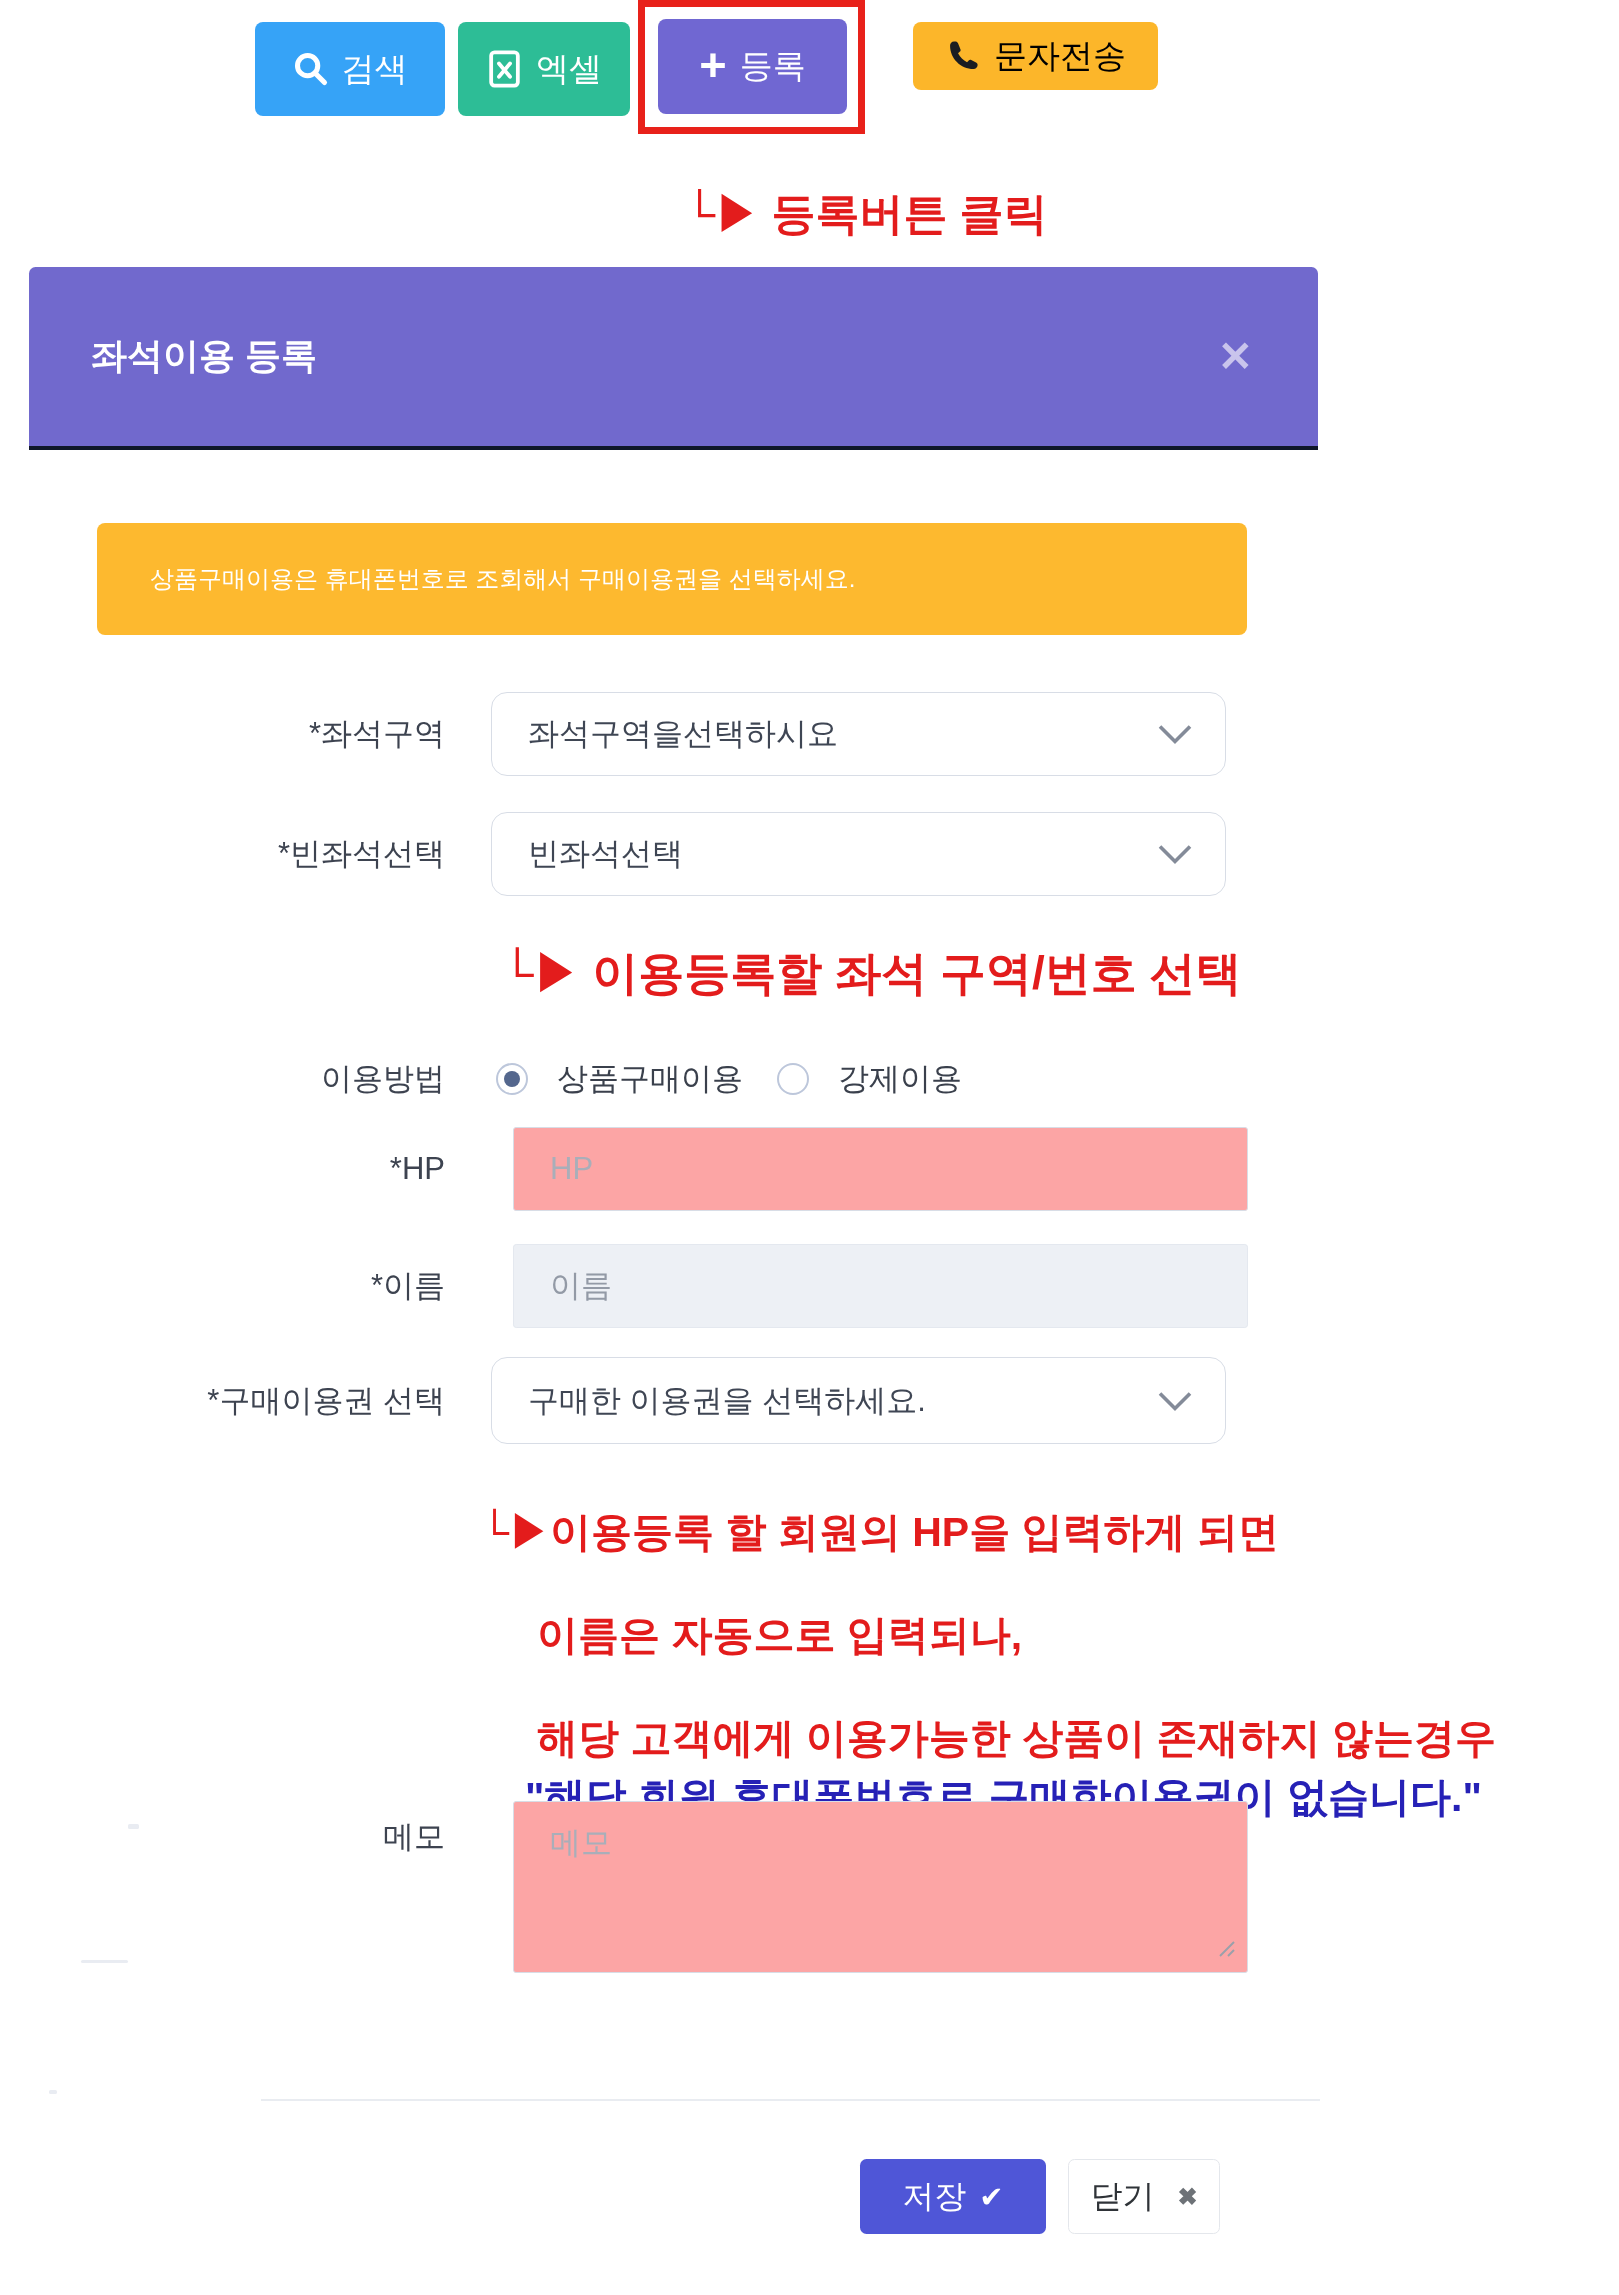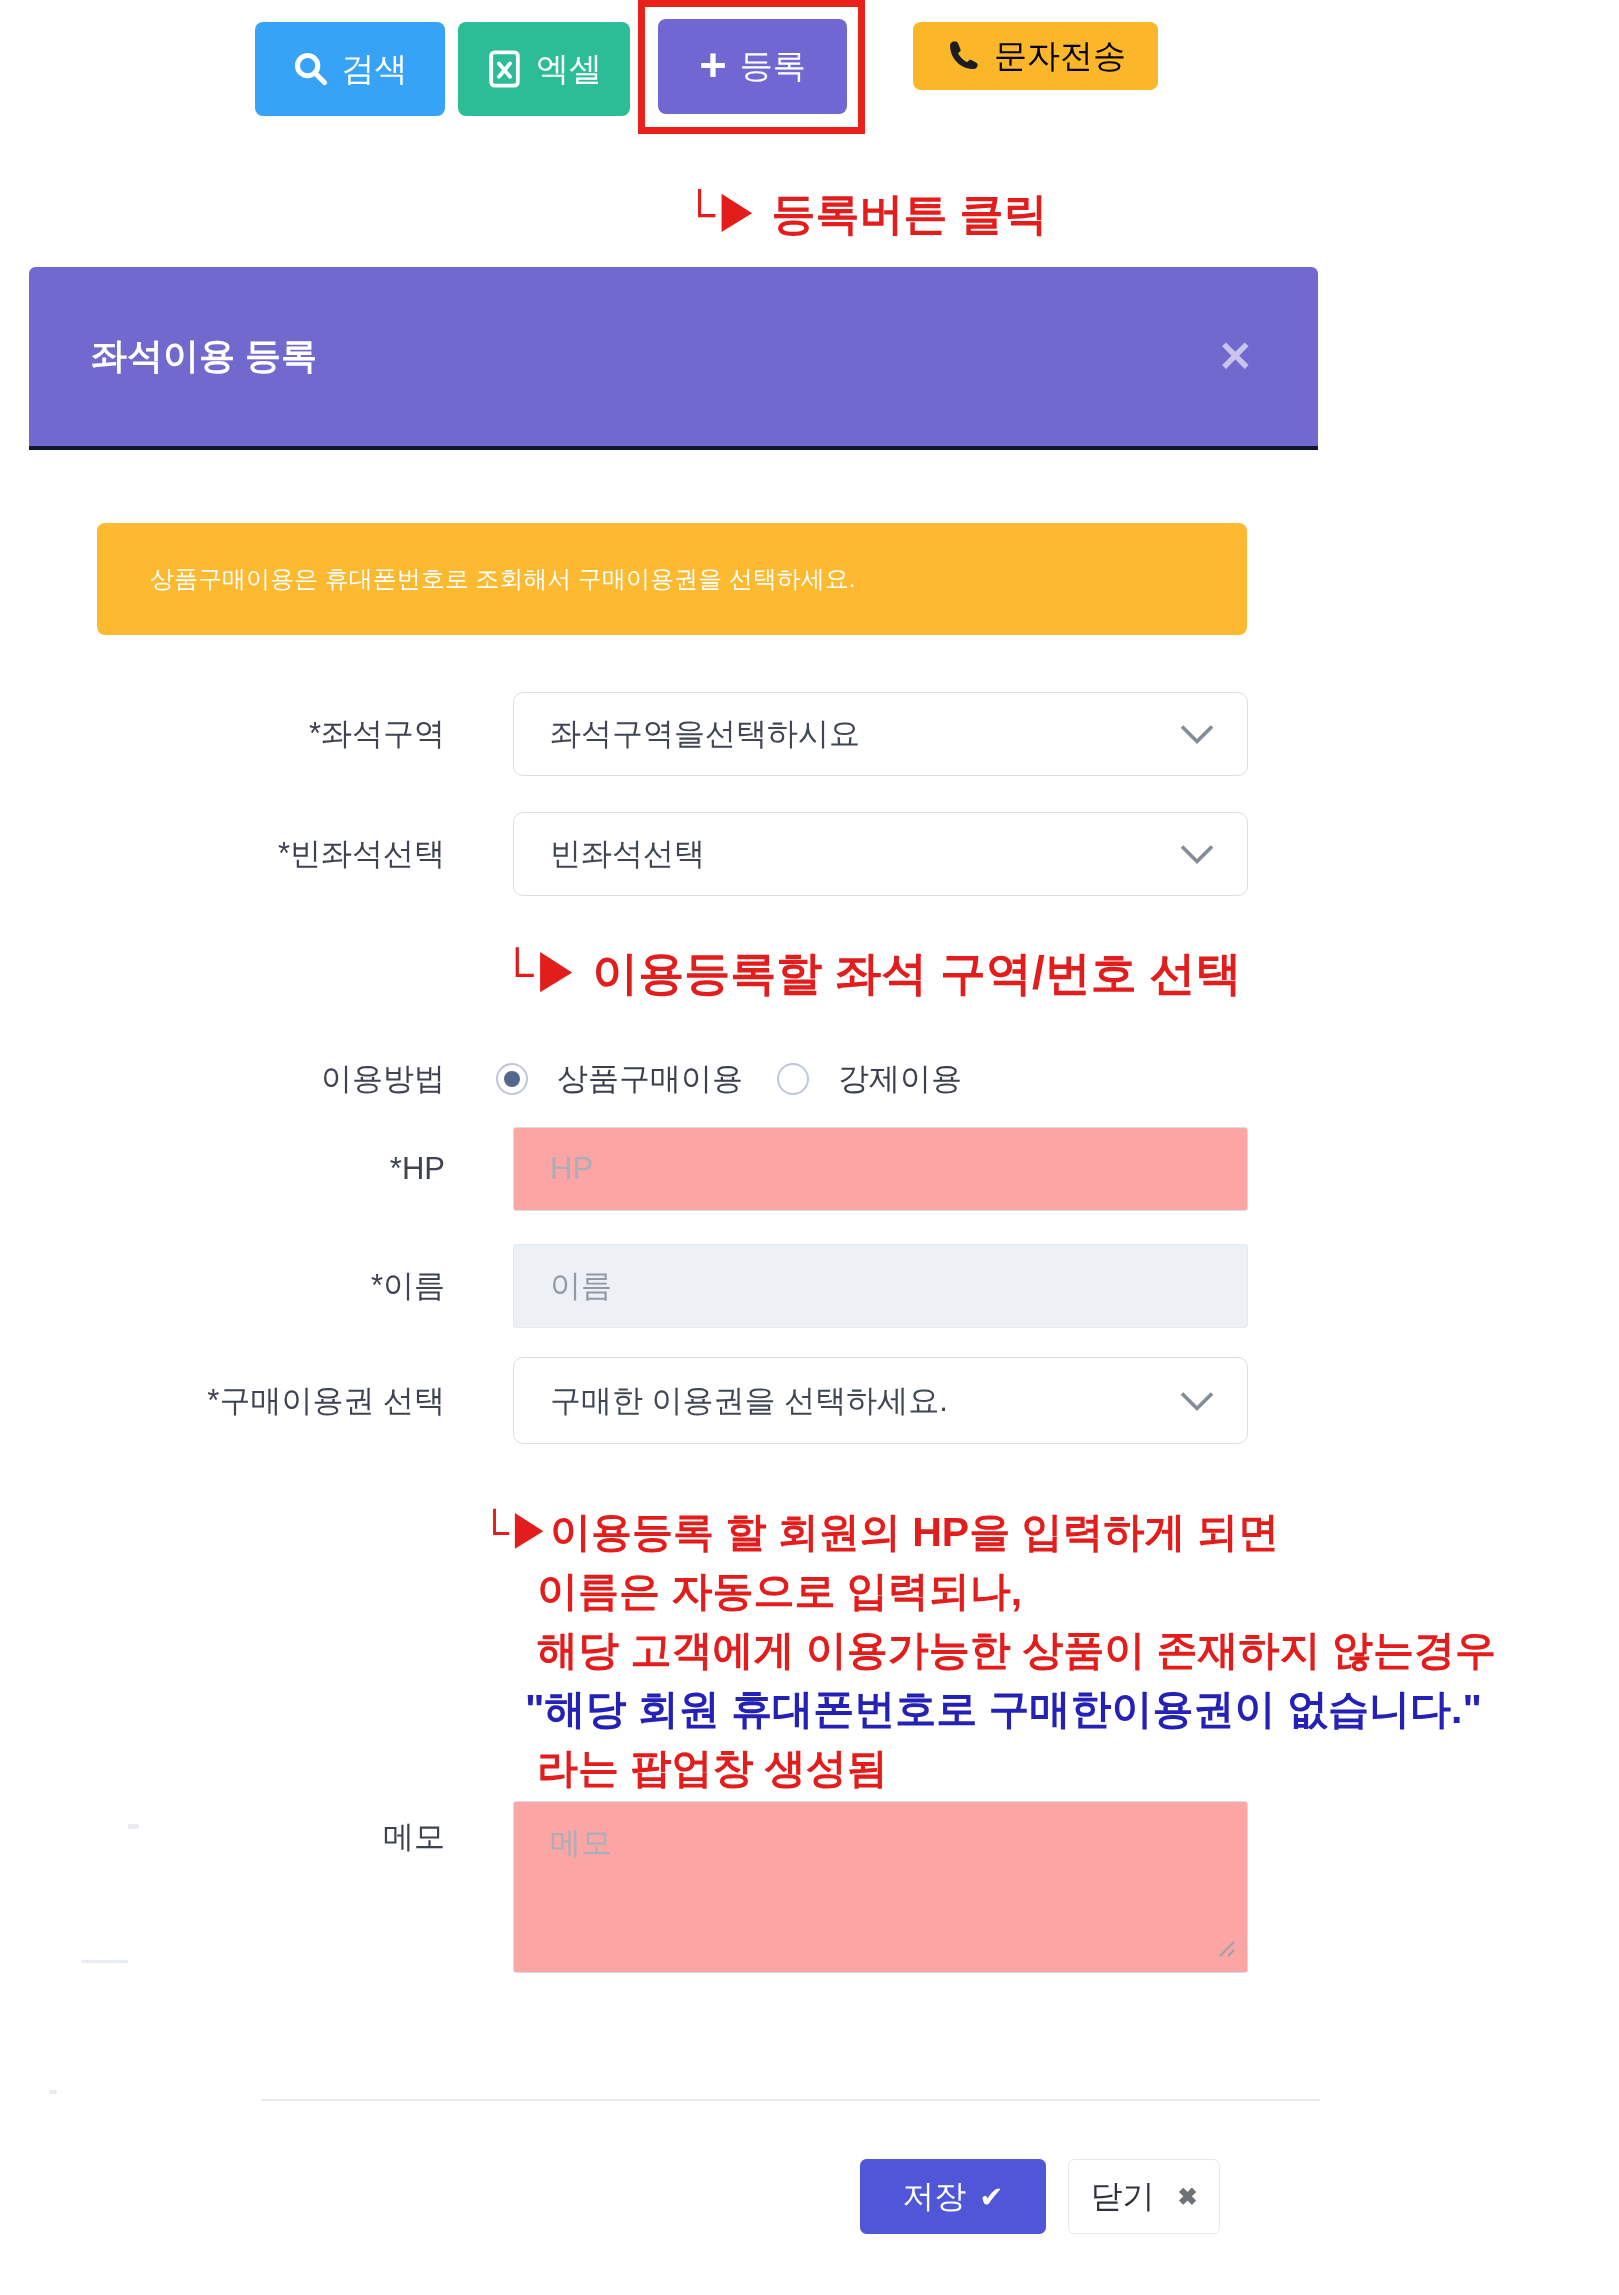--- a/index.html
+++ b/index.html
@@ -26,21 +26,21 @@
   }
   .btn-register{left:658px;top:19.4px;width:189px;height:95px;background:#7067d2;}
   .btn-sms{left:867px;top:22px;width:245px;height:68px;background:#fcb62a;color:#000000;margin-left:46px;}
   .plus-glyph{font-size:47px;font-weight:600;line-height:0;position:relative;top:-2.4px;}
 
   
   .ann{color:#e31c1c;font-weight:700;white-space:nowrap;}
   .ann1{left:684px;top:185px;font-size:44px;}
   .ann2{left:501px;top:943px;font-size:46px;}
   .note-block{left:480px;top:1503px;font-size:41px;font-weight:700;color:#e31c1c;line-height:59px;white-space:nowrap;}
-  .note-line.indent{margin-left:57px;}
+  .note-line.indent{margin-left:57px;margin-top:44px;}
   .note-line.blue{color:#2621b6;margin-left:45px;}
 
   
   .modal-header{
     left:29px;top:267px;width:1289px;height:183px;background:#7169cd;
     border-radius:6.5px 6.5px 0 0;border-bottom:4px solid #0f172a;
     display:flex;align-items:center;box-sizing:border-box;
   }
   .modal-title{color:#ffffff;font-size:36px;font-weight:700;padding-left:62px;}
   .modal-close{
@@ -52,22 +52,22 @@
     display:flex;align-items:center;color:#ffffff;font-size:24px;font-weight:500;
     padding-left:53px;box-sizing:border-box;
   }
 
   
   .flabel{
     left:121px;width:324px;text-align:right;display:flex;justify-content:flex-end;align-items:center;
     color:#3d4350;font-size:31px;font-weight:500;
   }
   .control{
-    left:513px;width:735px;box-sizing:border-box;background:#ffffff;
-    border:1.6px solid #d8dde6;border-radius:10px;
+    left:491px;width:735px;box-sizing:border-box;background:#ffffff;
+    border:1.6px solid #d8dde6;border-radius:16px;
     display:flex;align-items:center;font-size:31px;color:#3f4654;
     padding:0 36px;cursor:pointer;
   }
   .chev{position:absolute;right:32px;top:50%;transform:translateY(-50%);}
   .in{
     left:513px;width:735px;box-sizing:border-box;background:#fca5a5;
     border:1.6px solid #d8dde6;border-radius:3px;font-size:31px;color:#3f4654;
     padding:0 36px;outline:none;font-family:"Liberation Sans", sans-serif;
   }
   .in::placeholder{color:#a9aeb9;opacity:1;}

